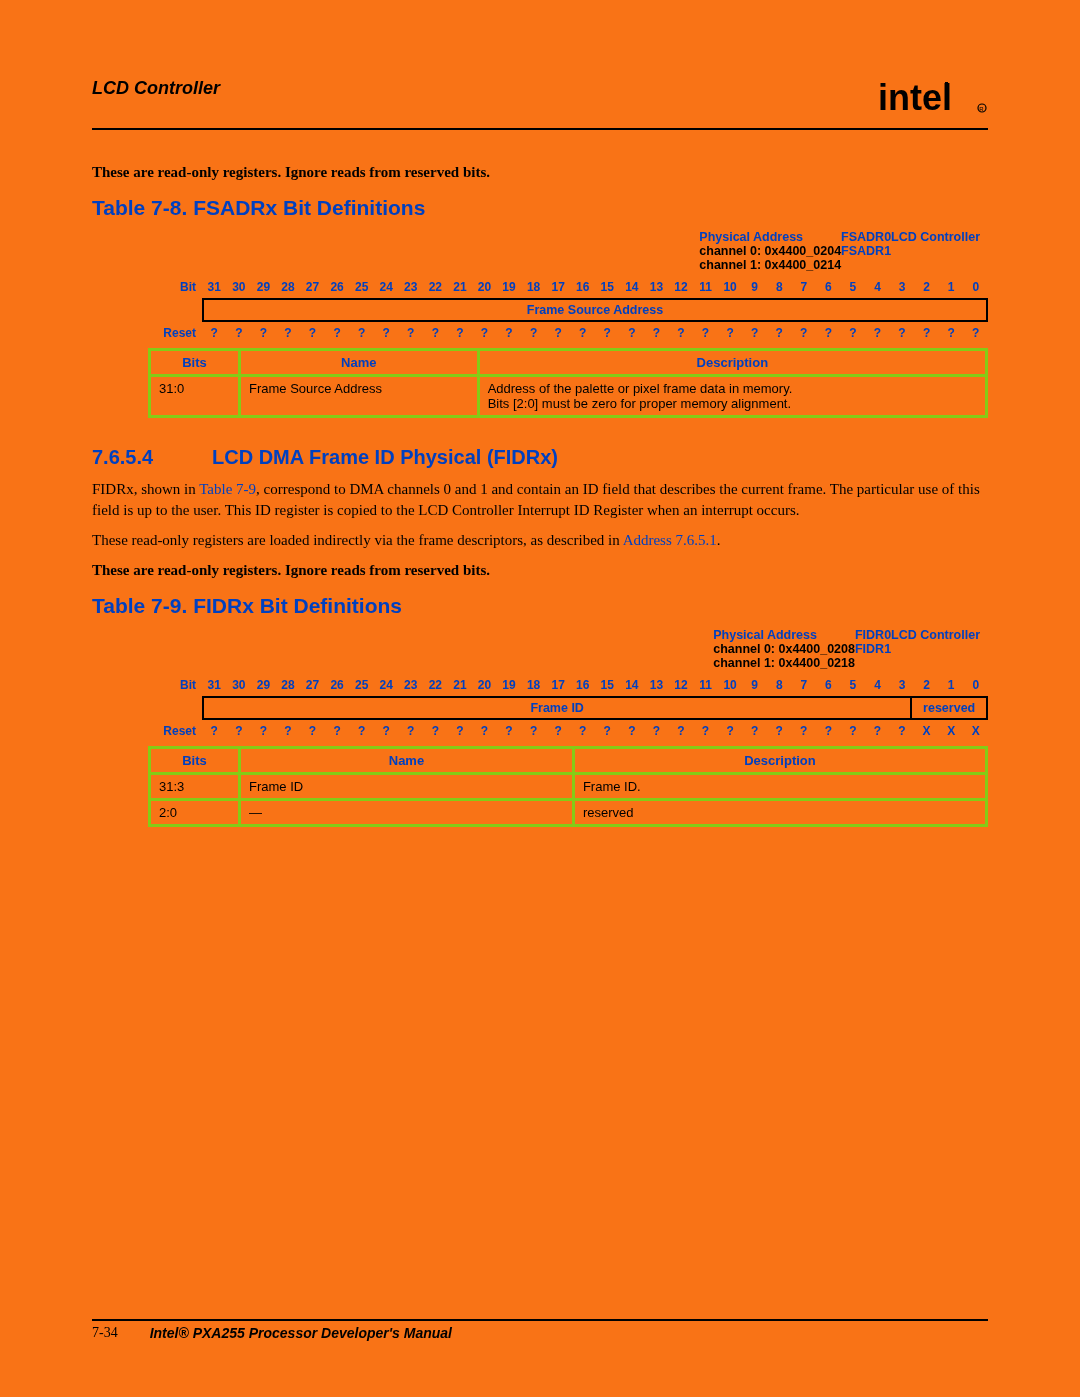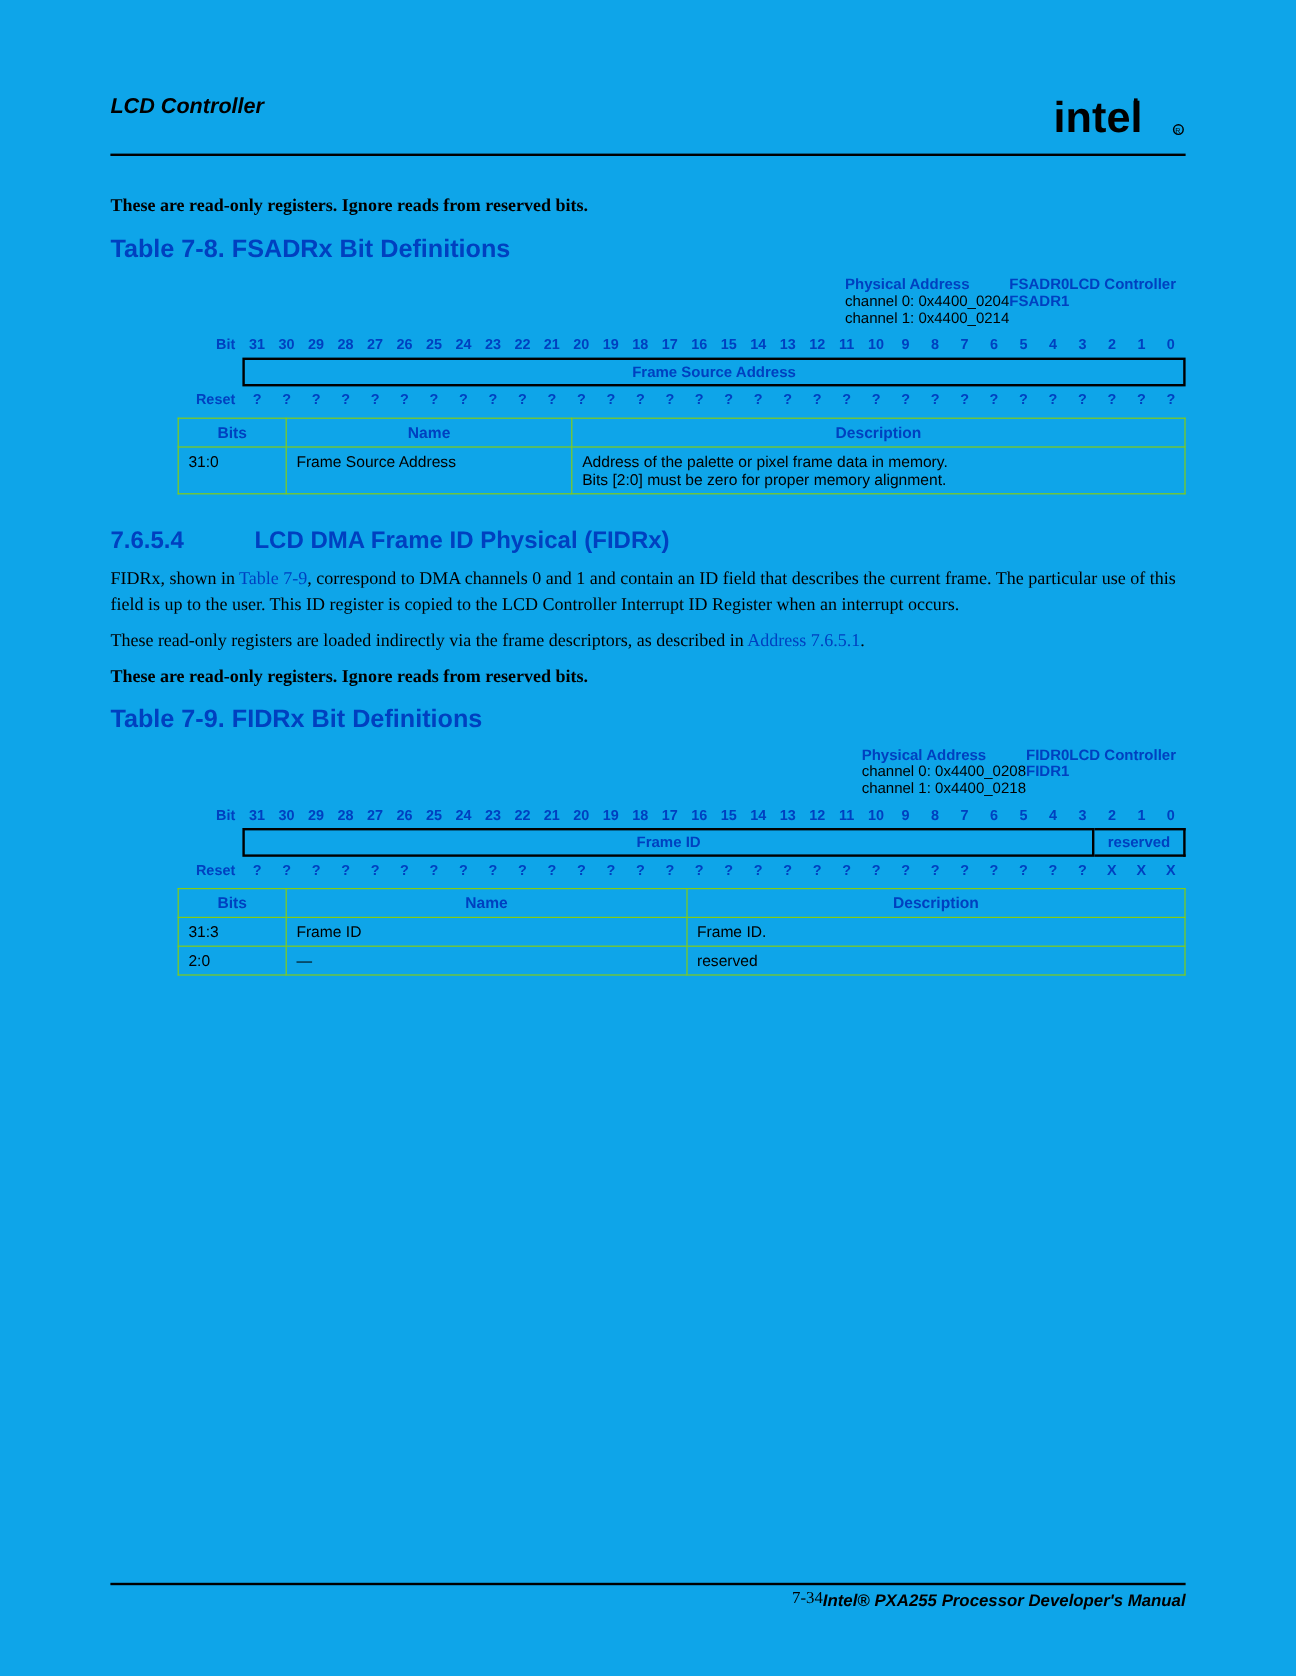--- a/index.html
+++ b/index.html
@@ -6,21 +6,21 @@
     margin: 0;
     background: #f0f0f0;
     font-family: "Times New Roman", Times, serif;
     color: #000;
     display: flex;
     justify-content: center;
   }
   .page {
     width: 1080px;
     height: 1397px;
-    background: #0ea5e9;
+    background: #f97316;
     box-shadow: 0 0 4px rgba(0,0,0,.3);
     position: relative;
     box-sizing: border-box;
     padding: 78px 92px 60px 92px;
   }
   .header {
     display: flex;
     justify-content: space-between;
     align-items: flex-start;
   }
@@ -44,48 +44,48 @@
   .section-row { display:flex; gap: 24px; margin-top: 28px; }
   .section-num { font-family: Arial, Helvetica, sans-serif; font-weight: bold; color:#0040c0; font-size:20px; width:96px; }
   .section-title { font-family: Arial, Helvetica, sans-serif; font-weight: bold; color:#0040c0; font-size:20px; }
   .para { font-size:15px; line-height:1.35; margin: 10px 0; }
   .link { color:#0040c0;margin-top:28px; }
 
   
   .reg-block { margin: 10px 0 4px 56px; font-family: Arial, Helvetica, sans-serif; font-size:12.5px; }
   .reg-top { display:flex; justify-content:flex-end; padding: 0 8px 4px 8px; }
   .reg-top .phys { color:#0040c0; font-weight:bold; }
-  .reg-top .phys .sub { color:#000; font-weight:normal; display:block; }
+  .reg-top .phys .sub { color:#000; font-weight:bold; display:block; }
   .reg-top .names { color:#0040c0; font-weight:bold; text-align:center; }
   .reg-top .mod { color:#0040c0; font-weight:bold; }
   .bitrow, .resetrow, .fieldrow { display:flex; align-items:stretch; }
   .rowlabel { width:48px; text-align:right; padding-right:6px; color:#0040c0; font-weight:bold; font-size:12px; line-height:22px; }
   .bits { flex:1; display:grid; grid-template-columns: repeat(32, 1fr); }
   .bits .c { text-align:center; color:#0040c0; font-weight:bold; font-size:12px; line-height:22px; }
   .bits .cv { text-align:center; color:#0040c0; font-weight:bold; font-size:12px; line-height:22px; }
   .fields { flex:1; display:flex; }
   .field { border:2px solid #000; text-align:center; color:#0040c0; font-weight:bold; font-size:12.5px; padding:3px 0; }
   .field + .field { border-left:none; }
   .field.reserved { flex: 0 0 calc(3/32 * 100%); }
 
   
   table.def { border-collapse: collapse; width: calc(100% - 56px); margin-left:56px; font-family: Arial, Helvetica, sans-serif; font-size:13px; }
-  table.def th, table.def td { border:1px solid #84cc16; padding:4px 8px; vertical-align:top;margin-left:47px; }
+  table.def th, table.def td { border:3px solid #84cc16; padding:4px 8px; vertical-align:top;margin-left:47px; }
   table.def th { color:#0040c0; font-weight:bold; text-align:center; }
   table.def td.center { }
   table.def col.bits { width:70px; }
   table.def col.name { width:90px; }
 
   
   .footer {
     position:absolute;
     left:92px; right:92px; bottom:56px;
   }
   .footer hr { border:none; border-top:2px solid #000; margin:0 0 4px 0; }
-  .footer-row { display:flex; justify-content:flex-end; font-size:14px; }
+  .footer-row { display:flex; justify-content:flex-start; font-size:14px;gap:32px; }
   .footer-right { font-family: Arial, Helvetica, sans-serif; font-weight:bold; font-style:italic; }
 </style>
 </head>
 <body>
 
 <div class="page">
 
   <div class="header">
     <div class="header-title">LCD Controller</div>
     <div class="logo-wrap">

